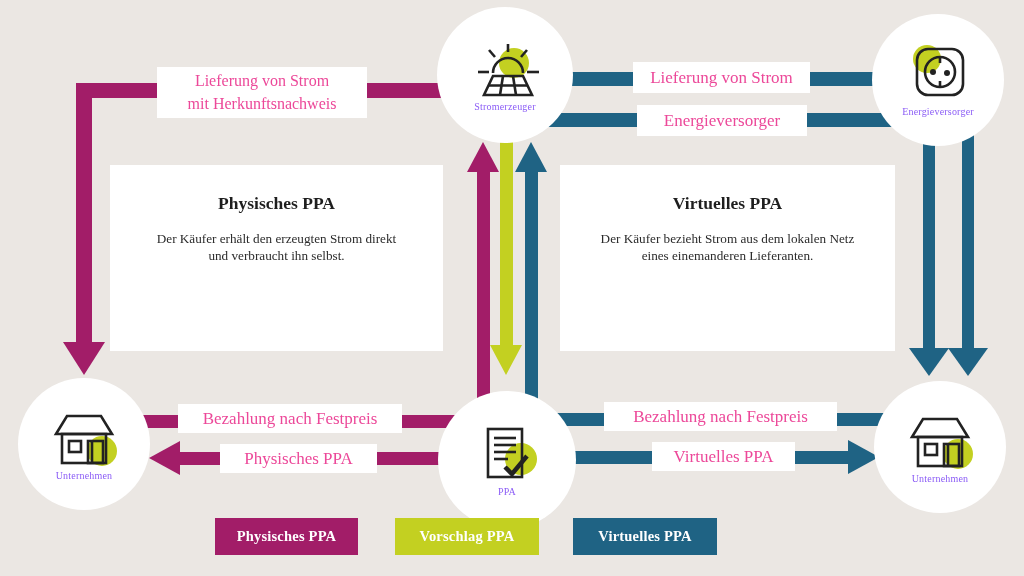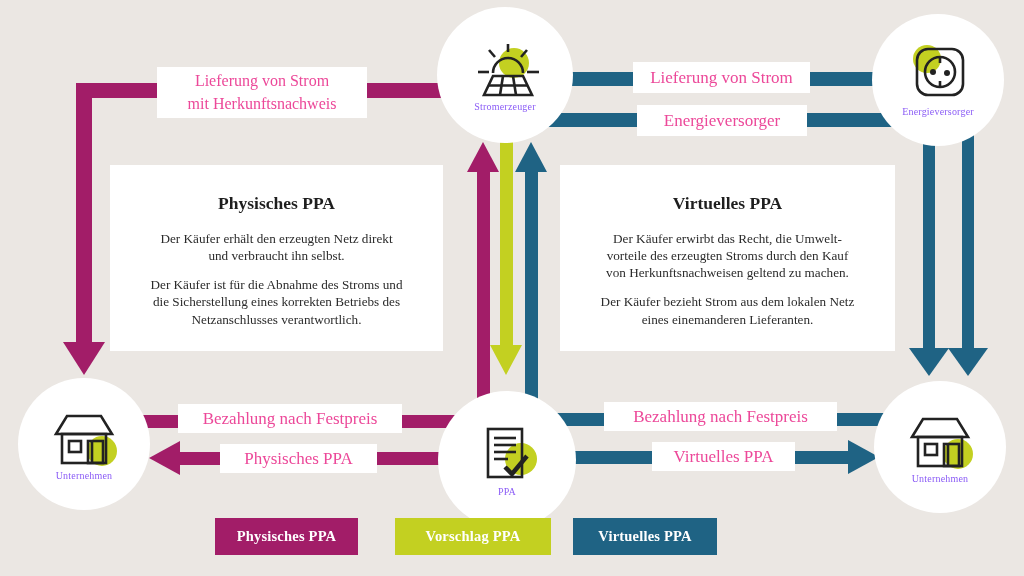--- a/index.html
+++ b/index.html
@@ -67,31 +67,25 @@
   <div class="bar magenta" style="left:84px;top:415px;width:421px;height:13px"></div>
   <div class="bar magenta" style="left:179px;top:452px;width:326px;height:13px"></div>
   <div class="tri" style="left:149px;top:441px;border-top:17px solid transparent;border-bottom:17px solid transparent;border-right:31px solid #A21D68"></div>
 
   <div class="bar teal" style="left:505px;top:413px;width:435px;height:13px"></div>
   <div class="bar teal" style="left:505px;top:451px;width:344px;height:13px"></div>
   <div class="tri" style="left:848px;top:440px;border-top:17px solid transparent;border-bottom:17px solid transparent;border-left:31px solid #1F6384"></div>
 
   <div class="info-box" style="left:110px;top:165px;width:333px;height:186px">
     <div class="info-title">Physisches PPA</div>
-    <div class="info-para">Der Käufer erhält den erzeugten Netz direkt
+    <div class="info-para">Der Käufer erhält den erzeugten Strom direkt
 und verbraucht ihn selbst.</div>
-    <div class="info-para">Der Käufer ist für die Abnahme des Stroms und
-die Sicherstellung eines korrekten Betriebs des
-Netzanschlusses verantwortlich.</div>
   </div>
   <div class="info-box" style="left:560px;top:165px;width:335px;height:186px">
     <div class="info-title">Virtuelles PPA</div>
-    <div class="info-para">Der Käufer erwirbt das Recht, die Umwelt-
-vorteile des erzeugten Stroms durch den Kauf
-von Herkunftsnachweisen geltend zu machen.</div>
     <div class="info-para">Der Käufer bezieht Strom aus dem lokalen Netz
 eines einemanderen Lieferanten.</div>
   </div>
 
   <div class="edge-label two-line" style="left:157px;top:67px;width:210px;height:51px">Lieferung von Strom
 mit Herkunftsnachweis</div>
   <div class="edge-label" style="left:633px;top:62px;width:177px;height:31px">Lieferung von Strom</div>
   <div class="edge-label" style="left:637px;top:105px;width:170px;height:31px">Energieversorger</div>
   <div class="edge-label" style="left:178px;top:404px;width:224px;height:29px">Bezahlung nach Festpreis</div>
   <div class="edge-label" style="left:220px;top:444px;width:157px;height:29px">Physisches PPA</div>
@@ -161,20 +155,20 @@
       <rect class="icon-stroke" x="22" y="33" width="12" height="11"></rect>
       <rect class="icon-stroke" x="41" y="33" width="15" height="22"></rect>
       <line class="icon-stroke" x1="45" y1="33" x2="45" y2="55"></line>
     </svg>
     <div class="node-label">Unternehmen</div>
   </div>
 
   <div class="legend-item" style="left: 215px; top: 518px; width: 143px; background: rgb(162, 29, 104);">
     <span>Physisches PPA</span>
   </div>
-  <div class="legend-item" style="left: 395px; top: 518px; width: 156px; background: rgb(195, 208, 33);">
+  <div class="legend-item" style="left: 395px; top: 518px; width: 144px; background: rgb(195, 208, 33);">
     <span>Vorschlag PPA</span>
   </div>
   <div class="legend-item" style="left: 573px; top: 518px; width: 144px; background: rgb(31, 99, 132);">
     <span>Virtuelles PPA</span>
   </div>
 
 </div>
 
 </body></html>

